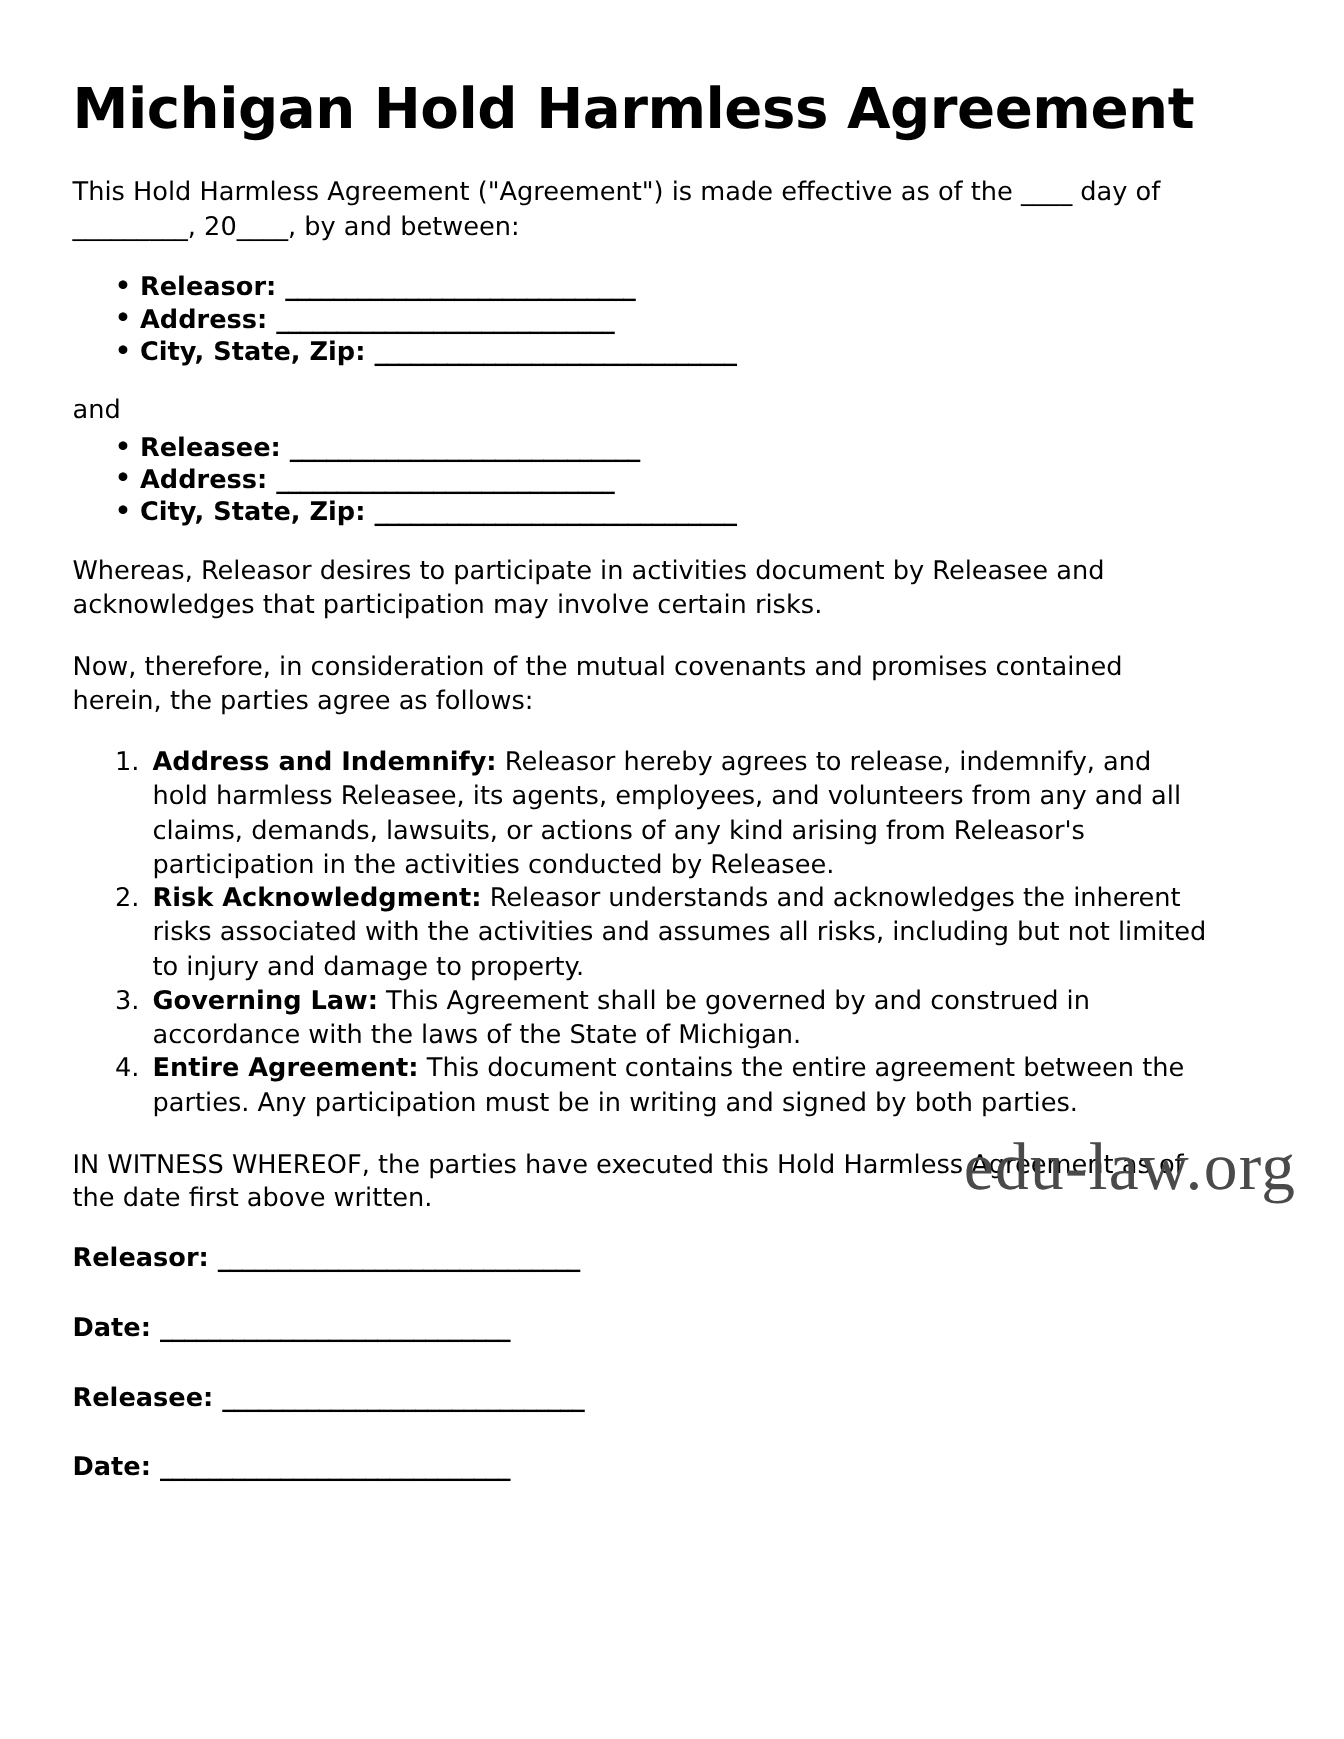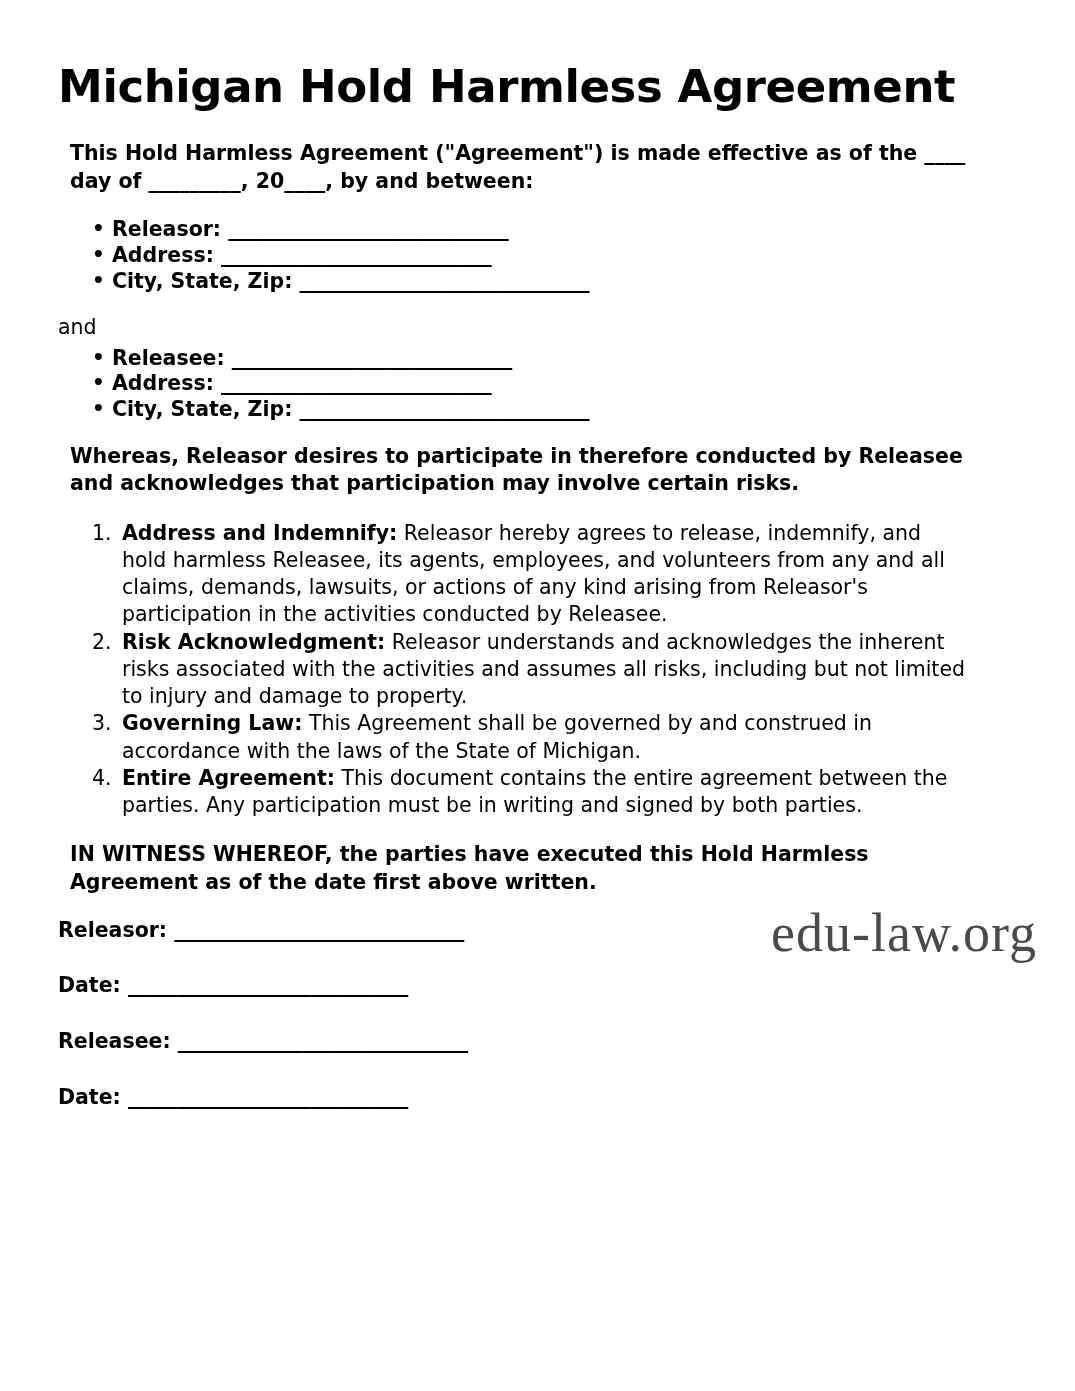--- a/index.html
+++ b/index.html
@@ -36,24 +36,23 @@
     letter-spacing: -0.4px;
     line-height: 1.12;
     margin: 0 0 28px 0;
     padding: 0;
     color: #000;
   }
 
   p.para {
     font-size: 20.5px;
     line-height: 1.33;
-    margin: 0 0 22px 12px;
+    margin: 0 0 22px 0;
     padding: 0;
     color: #000;
-    font-weight: bold;
   }
   p.and-line {
     font-size: 20.5px;
     line-height: 1.33;
     margin: 0 0 4px 0;
   }
 
   ul.party-list {
     list-style: none;
     margin: 0 0 20px 0;
@@ -159,22 +158,23 @@
       <li>
         <span>Address:</span>
         <span class="blank">____________________________</span>
       </li>
       <li>
         <span>City, State, Zip:</span>
         <span class="blank">______________________________</span>
       </li>
     </ul>
 
-    <p class="para">Whereas, Releasor desires to participate in therefore conducted by Releasee and acknowledges that participation may involve certain risks.</p>
-
+    <p class="para">Whereas, Releasor desires to participate in activities document by Releasee and acknowledges that participation may involve certain risks.</p>
+
+    <p class="para">Now, therefore, in consideration of the mutual covenants and promises contained herein, the parties agree as follows:</p>
 
     <ol class="terms">
       <li>
         <span class="lead">Address and Indemnify:</span><span> Releasor hereby agrees to release, indemnify, and hold harmless Releasee, its agents, employees, and volunteers from any and all claims, demands, lawsuits, or actions of any kind arising from Releasor's participation in the activities conducted by Releasee.</span>
       </li>
       <li>
         <span class="lead">Risk Acknowledgment:</span><span> Releasor understands and acknowledges the inherent risks associated with the activities and assumes all risks, including but not limited to injury and damage to property.</span>
       </li>
       <li>
         <span class="lead">Governing Law:</span><span> This Agreement shall be governed by and construed in accordance with the laws of the State of Michigan.</span>

